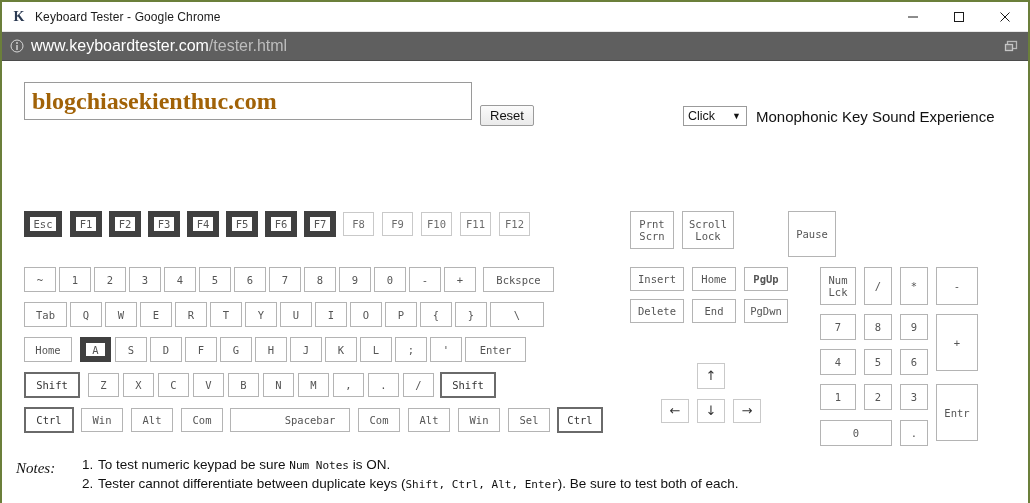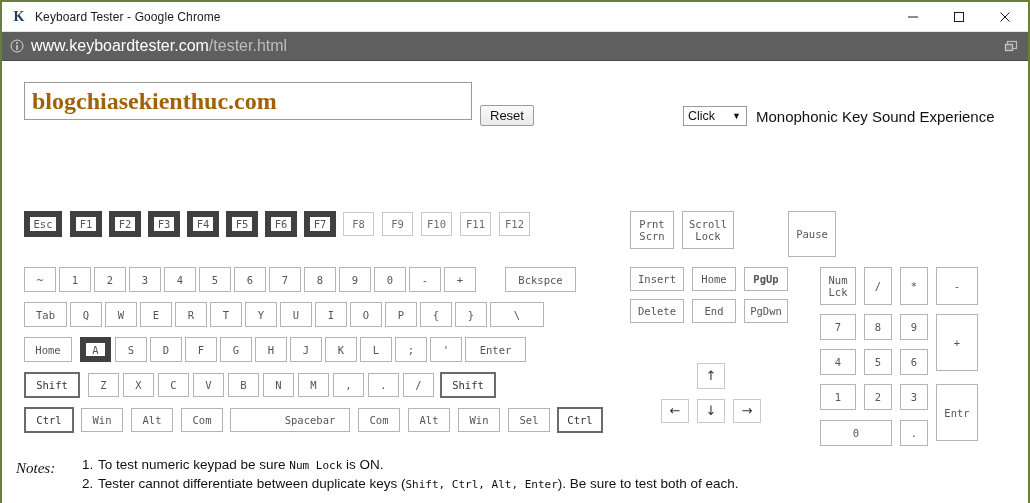--- a/index.html
+++ b/index.html
@@ -284,21 +284,21 @@
         <div class="key main" style="left: 127px; top: 206px; width: 32px; height: 25px;">3</div>
         <div class="key main" style="left: 162px; top: 206px; width: 32px; height: 25px;">4</div>
         <div class="key main" style="left: 197px; top: 206px; width: 32px; height: 25px;">5</div>
         <div class="key main" style="left: 232px; top: 206px; width: 32px; height: 25px;">6</div>
         <div class="key main" style="left: 267px; top: 206px; width: 32px; height: 25px;">7</div>
         <div class="key main" style="left: 302px; top: 206px; width: 32px; height: 25px;">8</div>
         <div class="key main" style="left: 337px; top: 206px; width: 32px; height: 25px;">9</div>
         <div class="key main" style="left: 372px; top: 206px; width: 32px; height: 25px;">0</div>
         <div class="key main" style="left: 407px; top: 206px; width: 32px; height: 25px;">-</div>
         <div class="key main" style="left: 442px; top: 206px; width: 32px; height: 25px;">+</div>
-        <div class="key main" style="left: 503px; top: 206px; width: 71px; height: 25px;">Bckspce</div>
+        <div class="key main" style="left: 481px; top: 206px; width: 71px; height: 25px;">Bckspce</div>
         <div class="key main" style="left: 22px; top: 241px; width: 43px; height: 25px;">Tab</div>
         <div class="key main" style="left: 68px; top: 241px; width: 32px; height: 25px;">Q</div>
         <div class="key main" style="left: 103px; top: 241px; width: 32px; height: 25px;">W</div>
         <div class="key main" style="left: 138px; top: 241px; width: 32px; height: 25px;">E</div>
         <div class="key main" style="left: 173px; top: 241px; width: 32px; height: 25px;">R</div>
         <div class="key main" style="left: 208px; top: 241px; width: 32px; height: 25px;">T</div>
         <div class="key main" style="left: 243px; top: 241px; width: 32px; height: 25px;">Y</div>
         <div class="key main" style="left: 278px; top: 241px; width: 32px; height: 25px;">U</div>
         <div class="key main" style="left: 313px; top: 241px; width: 32px; height: 25px;">I</div>
         <div class="key main" style="left: 348px; top: 241px; width: 32px; height: 25px;">O</div>
@@ -372,19 +372,19 @@
         <div class="key main" style="left: 862px; top: 323px; width: 28px; height: 26px;">2</div>
         <div class="key main" style="left: 898px; top: 323px; width: 28px; height: 26px;">3</div>
         <div class="key main" style="left: 934px; top: 323px; width: 42px; height: 57px;">Entr</div>
         <div class="key main" style="left: 818px; top: 359px; width: 72px; height: 26px;">0</div>
         <div class="key main" style="left: 898px; top: 359px; width: 28px; height: 26px;">.</div>
       </div>
 
     <div id="notes">
       <div id="notes-label">Notes:</div>
       <div id="notes-items">
-          <div class="note" style="top: 0px;"><span class="num">1.</span><span>To test numeric keypad be sure </span><code>Num Lock</code><span> is ON.</span></div>
+          <div class="note" style="top: 0px;"><span class="num">1.</span><span>To test numeric keypad be sure </span><code>Num Notes</code><span> is ON.</span></div>
           <div class="note" style="top: 19px;"><span class="num">2.</span><span>Tester cannot differentiate between duplicate keys (</span><code>Shift, Ctrl, Alt, Enter</code><span>). Be sure to test both of each.</span></div>
         </div>
     </div>
 
   </div>
 </div>
 
 </body></html>

